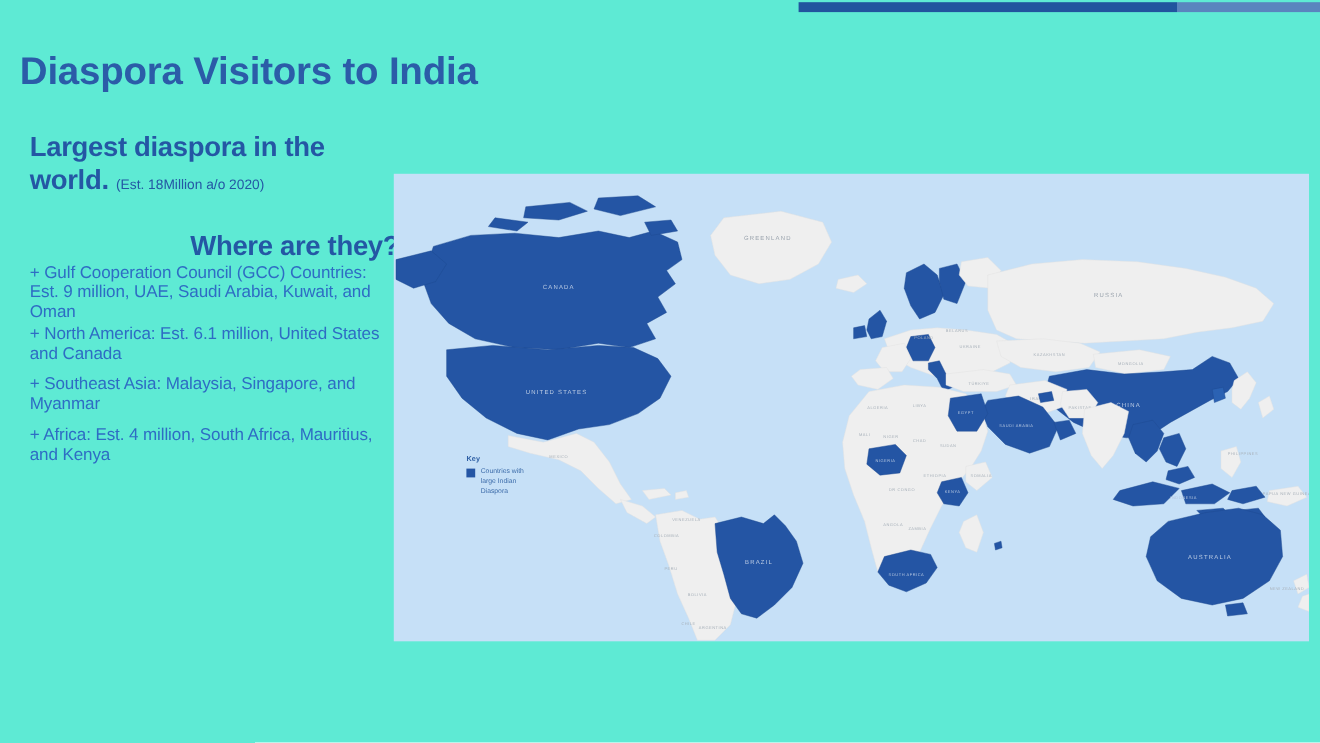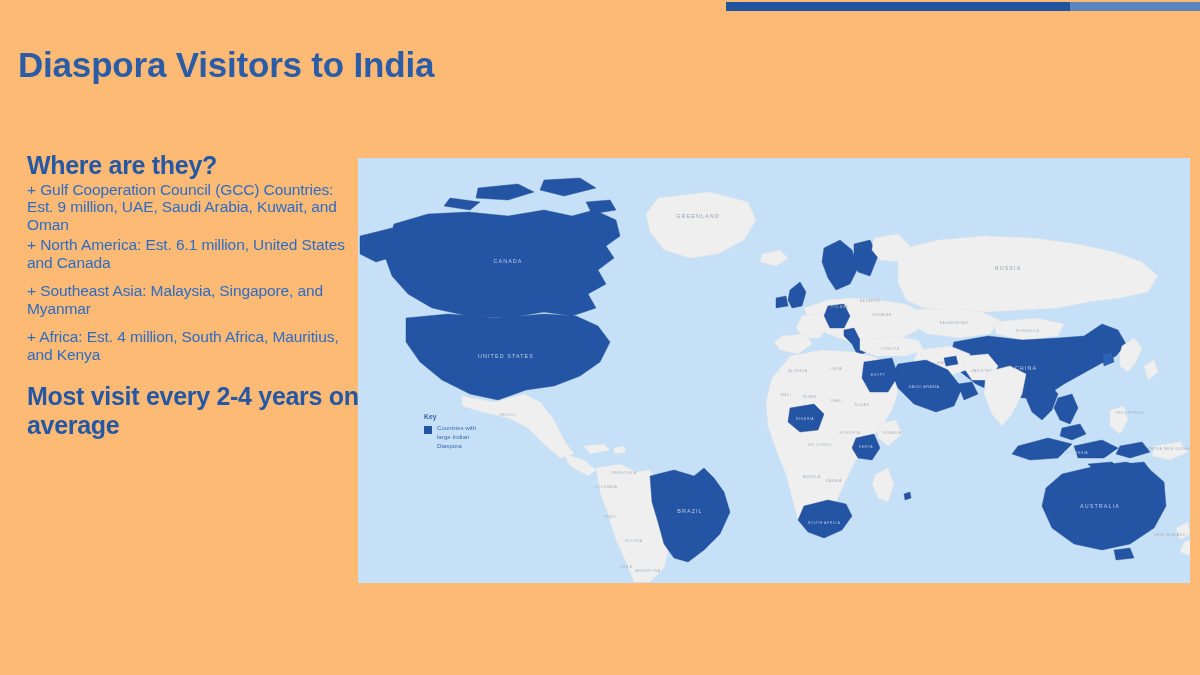--- a/index.html
+++ b/index.html
@@ -5,21 +5,21 @@
   * { box-sizing: border-box; margin: 0; padding: 0; }
   html, body {
     width: 1200px; height: 675px;
     background: #ffffff;
     font-family: "Liberation Sans", sans-serif;
     overflow: hidden;
   }
   #slide {
     position: relative;
     width: 1200px; height: 675px;
-    background: #fdba74;
+    background: #5eead4;
   }
 
   
   .topbar { position: absolute; top: 2px; height: 9px; }
   #topbar-dark  { left: 726px; width: 344px; background: #21549E; }
   #topbar-light { left: 1070px; width: 130px; background: #5A84BE; }
 
   
   #page-title {
     position: absolute; left: 18px; top: 45px;
@@ -36,21 +36,21 @@
     color: #2457A4; letter-spacing: -0.3px;
   }
   .lede-note {
     font-size: 12.5px; font-weight: normal; color: #2457A4;
     letter-spacing: 0px;
   }
 
   #where-heading {
     margin-top: 32px;
     font-size: 25px; font-weight: bold; color: #2457A4;
-    letter-spacing: -0.3px; line-height: 1.1;
+    letter-spacing: -0.3px; line-height: 1.1; text-align: right;
   }
 
   #bullet-list { margin-top: 1px; }
   .bullet {
     font-size: 15.5px; line-height: 1.13;
     color: #2E6CC4; margin-bottom: 11px;
     letter-spacing: -0.1px;
   }
   .bullet:first-child { margin-bottom: 3px; }
 
@@ -88,31 +88,34 @@
 
 <div id="slide">
 
   <div class="topbar" id="topbar-dark"></div>
   <div class="topbar" id="topbar-light"></div>
 
   <div id="page-title">Diaspora Visitors to India</div>
 
   <div id="left-col">
 
+    <div class="lede">
+      <span>Largest diaspora in the world.</span>
+      <span class="lede-note">(Est. 18Million a/o 2020)</span>
+    </div>
 
     <div id="where-heading">Where are they?</div>
 
     <div id="bullet-list">
       <div class="bullet">+ Gulf Cooperation Council (GCC) Countries: Est.  9 million, UAE, Saudi Arabia, Kuwait, and Oman</div>
       <div class="bullet">+ North America: Est. 6.1 million, United States and Canada</div>
       <div class="bullet">+ Southeast Asia: Malaysia, Singapore, and Myanmar</div>
       <div class="bullet">+ Africa: Est. 4 million, South Africa, Mauritius, and Kenya</div>
     </div>
 
-    <div id="closing">Most visit every 2-4 years on average</div>
   </div>
 
   <div id="map-panel">
     <svg id="map-svg" viewBox="0 0 832 425">
       <defs>
         <style>
           .land { fill:#EFEFEF; stroke:#E2E2E2; stroke-width:.4; }
           .hl   { fill:#2455A4; stroke:#1E4A90; stroke-width:.4; }
           .hl2  { fill:#2B62B3; stroke:#1E4A90; stroke-width:.4; }
           .lbl  { fill:#9AA3AD; font-family:"Liberation Sans",sans-serif;

